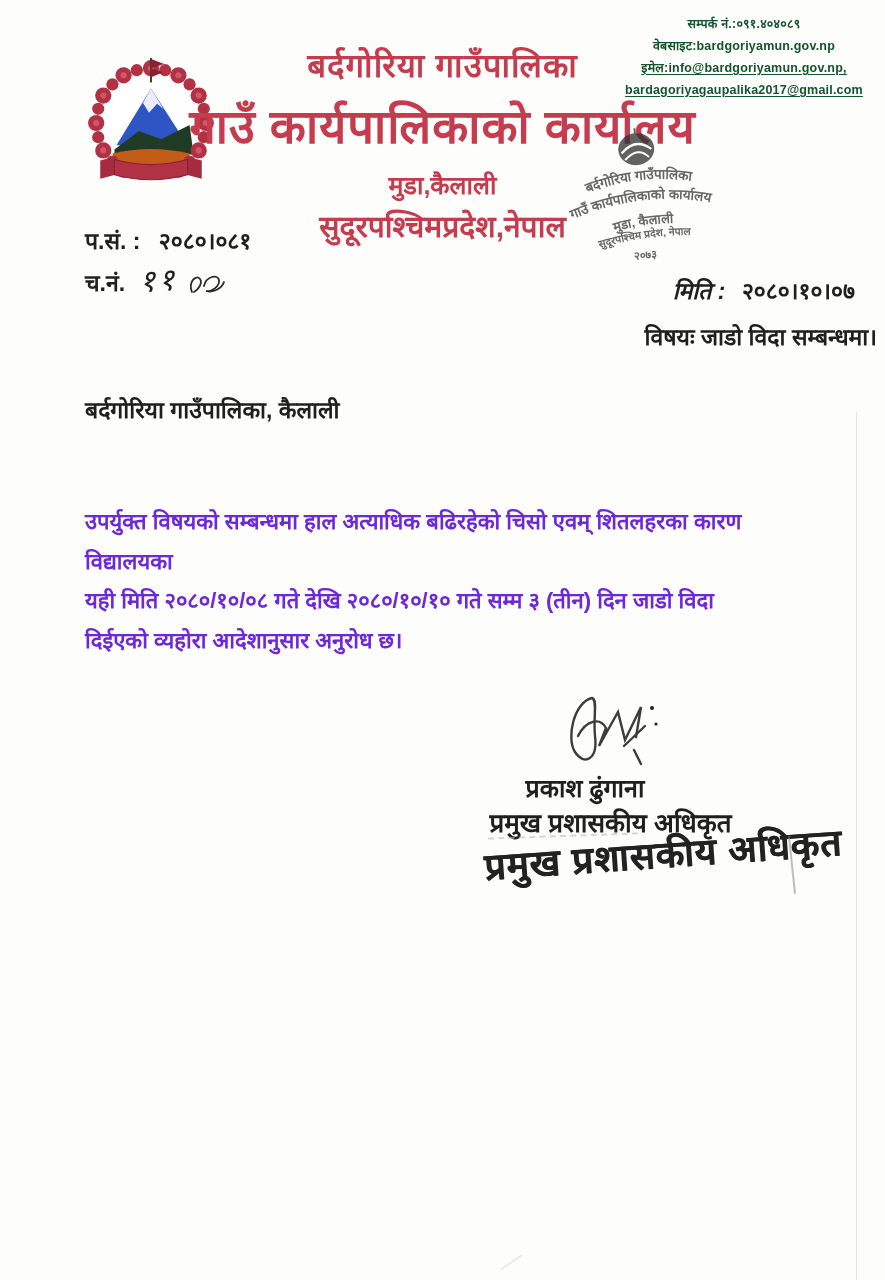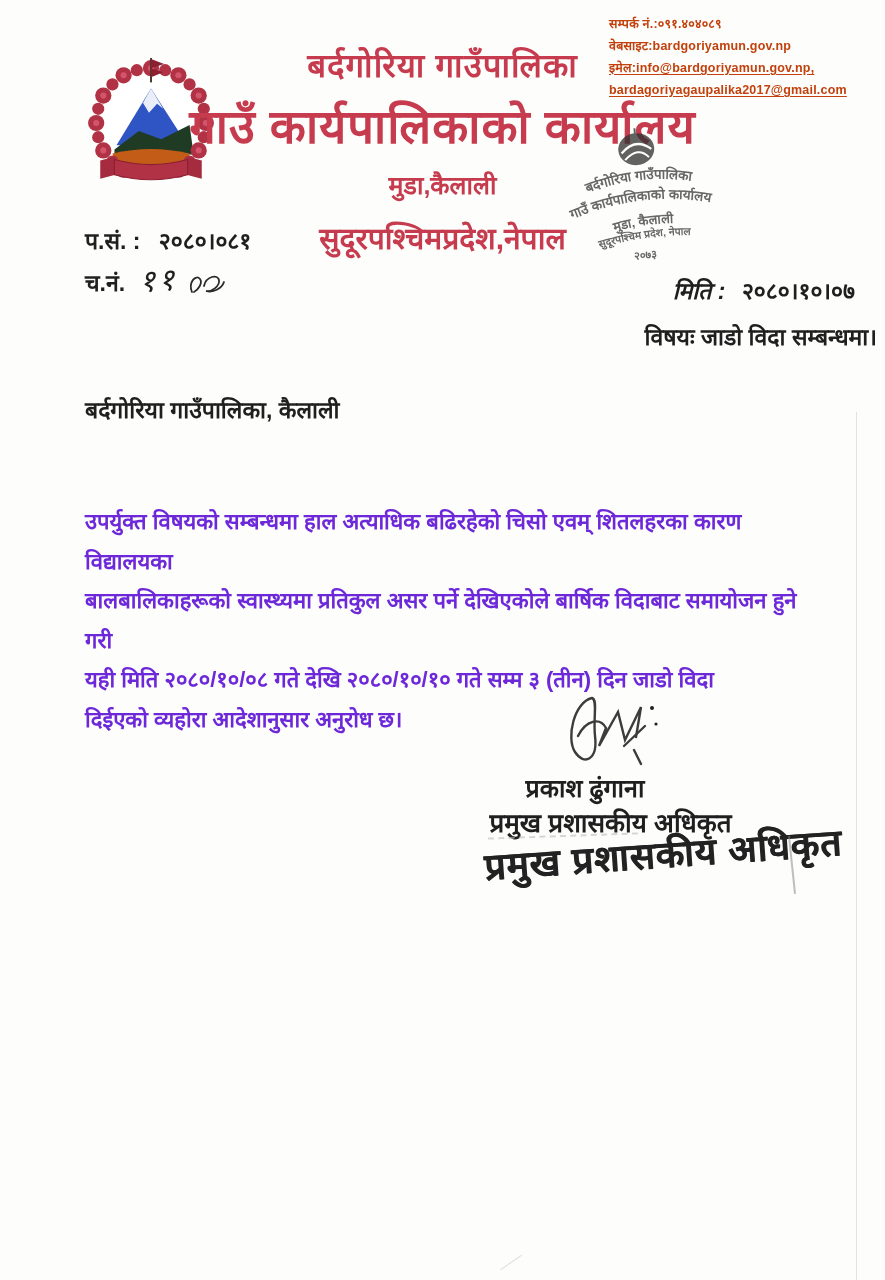--- a/index.html
+++ b/index.html
@@ -5,32 +5,32 @@
   * { margin:0; padding:0; box-sizing:border-box; }
   html,body { background:#e8e8e8; }
   body { font-family:"Liberation Sans","DejaVu Sans",sans-serif; }
   .page {
     position:relative; width:885px; height:1280px; margin:0 auto;
     background:#fdfdfc; overflow:hidden; color:#1f1f1f;
   }
   
   .contact {
     position:absolute; top:14px; right:6px; width:270px;
-    font-size:12.5px; font-weight:bold; color:#c2410c;
+    text-align:center; font-size:12.5px; font-weight:bold; color:#14532d;
     line-height:1.75; letter-spacing:.2px;
   }
   .contact .u { text-decoration:underline; text-underline-offset:2px; }
   
   .logo { position:absolute; left:84px; top:56px; width:134px; height:134px; }
   
   .hdr { position:absolute; left:110px; right:110px; top:42px; text-align:center; color:#c63c4e; }
   .hdr .l1 { font-size:33px; font-weight:bold; letter-spacing:1px; }
   .hdr .l2 { font-size:47px; font-weight:bold; margin-top:6px; letter-spacing:1px; }
   .hdr .l3 { font-size:25px; font-weight:bold; margin-top:10px; }
-  .hdr .l4 { font-size:30px; font-weight:bold; margin-top:16px; }
+  .hdr .l4 { font-size:30px; font-weight:bold; margin-top:4px; }
   
   .round-stamp { position:absolute; left:538px; top:122px; width:204px; height:140px;
                  transform:rotate(-5deg); opacity:.9; }
   
   .ref-row  { position:absolute; left:85px; top:224px; font-size:23px; font-weight:bold; }
   .disp-row { position:absolute; left:85px; top:258px; font-size:23px; font-weight:bold; }
   .disp-row .hand { display:inline-block; font-size:31px; font-weight:normal;
                     font-style:italic; transform:rotate(-4deg); margin-left:14px; letter-spacing:3px; }
   .flourish { display:inline-block; vertical-align:middle; margin-left:2px; }
   .date-row { position:absolute; right:30px; top:274px; font-size:23px; font-weight:bold; }
@@ -176,21 +176,20 @@
   </div>
 
   <div class="subject">विषयः जाडो विदा सम्बन्धमा।</div>
 
   <div class="addressee">
     <div>बर्दगोरिया गाउँपालिका, कैलाली</div>
   </div>
 
   <div class="body-par">
     <div>उपर्युक्त विषयको सम्बन्धमा हाल अत्याधिक बढिरहेको चिसो एवम् शितलहरका कारण विद्यालयका</div>
-    <div>बालबालिकाहरूको स्वास्थ्यमा प्रतिकुल असर पर्ने देखिएकोले बार्षिक विदाबाट समायोजन हुने गरी</div>
     <div>यही मिति २०८०/१०/०८ गते देखि २०८०/१०/१० गते सम्म ३ (तीन) दिन जाडो विदा</div>
     <div>दिईएको व्यहोरा आदेशानुसार अनुरोध छ।</div>
   </div>
 
   <svg class="sig-scribble" viewBox="0 0 128 88" aria-hidden="true">
     <g stroke="#222222" stroke-width="2.4" fill="none" stroke-linecap="round" opacity="0.88">
       <path d="M44,8 C26,12 18,48 27,62 C36,76 50,70 47,46 C45,26 50,10 44,8 Z"></path>
       <path d="M30,46 C38,30 52,27 58,38 L51,56 L70,22 L77,50 L93,17 L88,47"></path>
       <path d="M76,56 L97,36"></path>
       <path d="M86,60 L93,74"></path>

